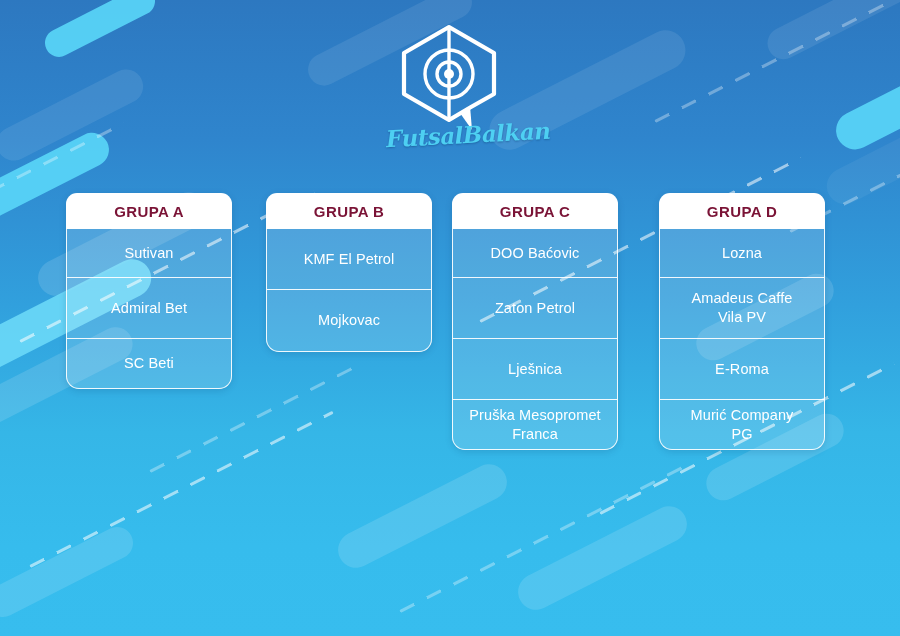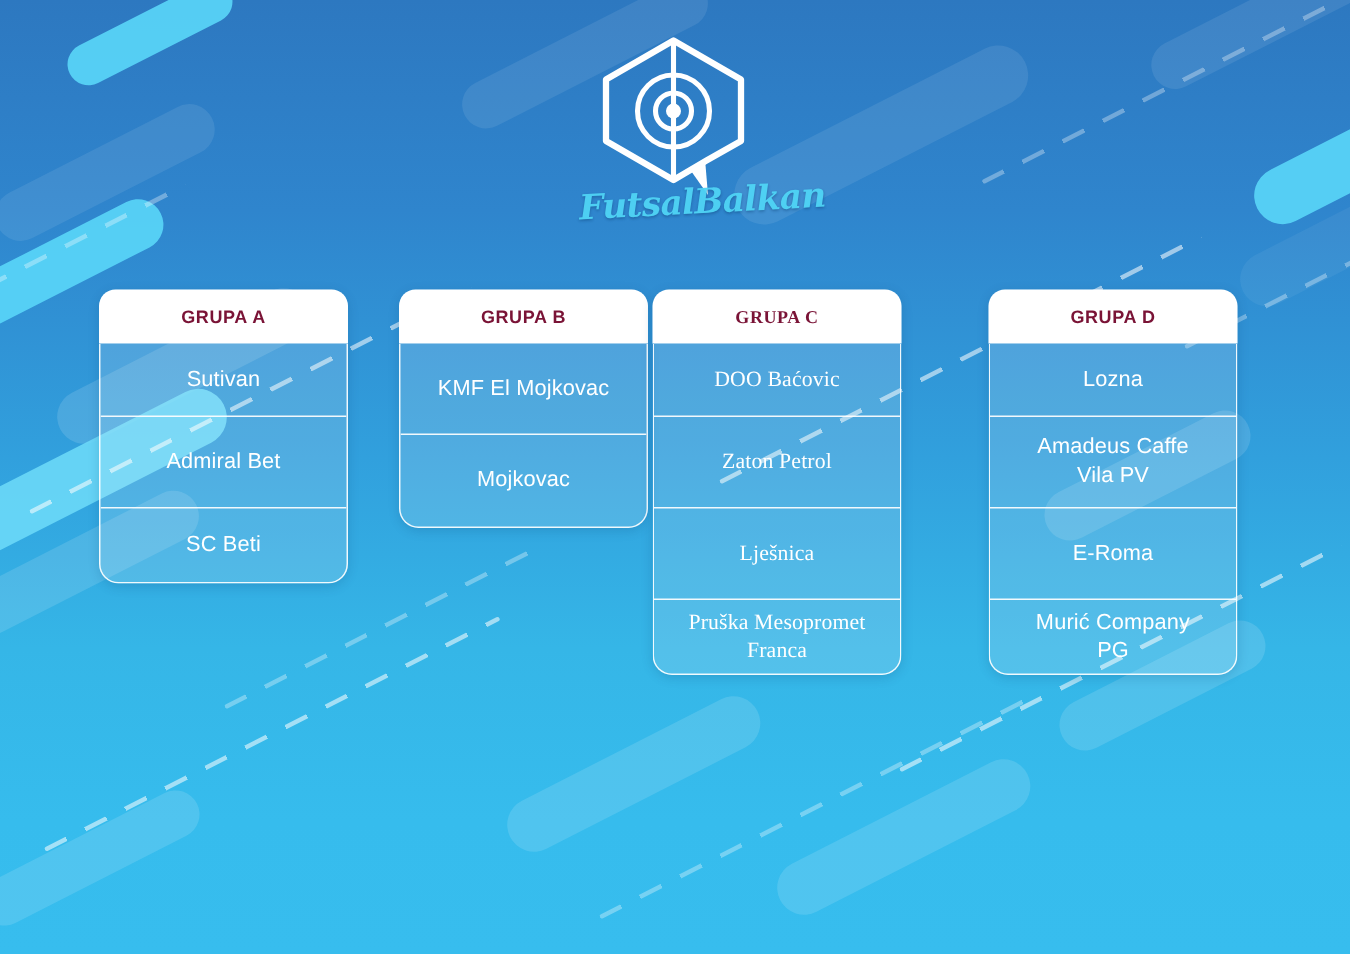--- a/index.html
+++ b/index.html
@@ -93,21 +93,21 @@
   }
 
   .card-head {
     height:36px;
     background:#ffffff;
     border-radius:11px 11px 0 0;
     display:flex;
     align-items:center;
     justify-content:center;
     color:#7a1336;
-    font-size:12px;
+    font-size:15px;
     font-weight:700;
     letter-spacing:.4px;
   }
 
   .card-body {
     border:1.6px solid rgba(255,255,255,0.92);
     border-top:none;
     border-radius:0 0 13px 13px;
     overflow:hidden;
   }
@@ -187,26 +187,26 @@
       <div class="card-body">
         <div class="team h63">Sutivan</div>
         <div class="team h61">Admiral Bet</div>
         <div class="team h63">SC Beti</div>
       </div>
     </div>
 
     <div class="card" style="left:266px;">
       <div class="card-head">GRUPA  B</div>
       <div class="card-body">
-        <div class="team h61">KMF El Mojkovac</div>
+        <div class="team h61">KMF El Petrol</div>
         <div class="team h61">Mojkovac</div>
       </div>
     </div>
 
-    <div class="card" style="left:435px;font-family:Liberation Serif, serif;">
+    <div class="card" style="left:452px;">
       <div class="card-head">GRUPA  C</div>
       <div class="card-body">
         <div class="team h63">DOO Baćovic</div>
         <div class="team h61">Zaton Petrol</div>
         <div class="team h61">Lješnica</div>
         <div class="team h63">Pruška Mesopromet<br>Franca</div>
       </div>
     </div>
 
     <div class="card" style="left:659px;">

